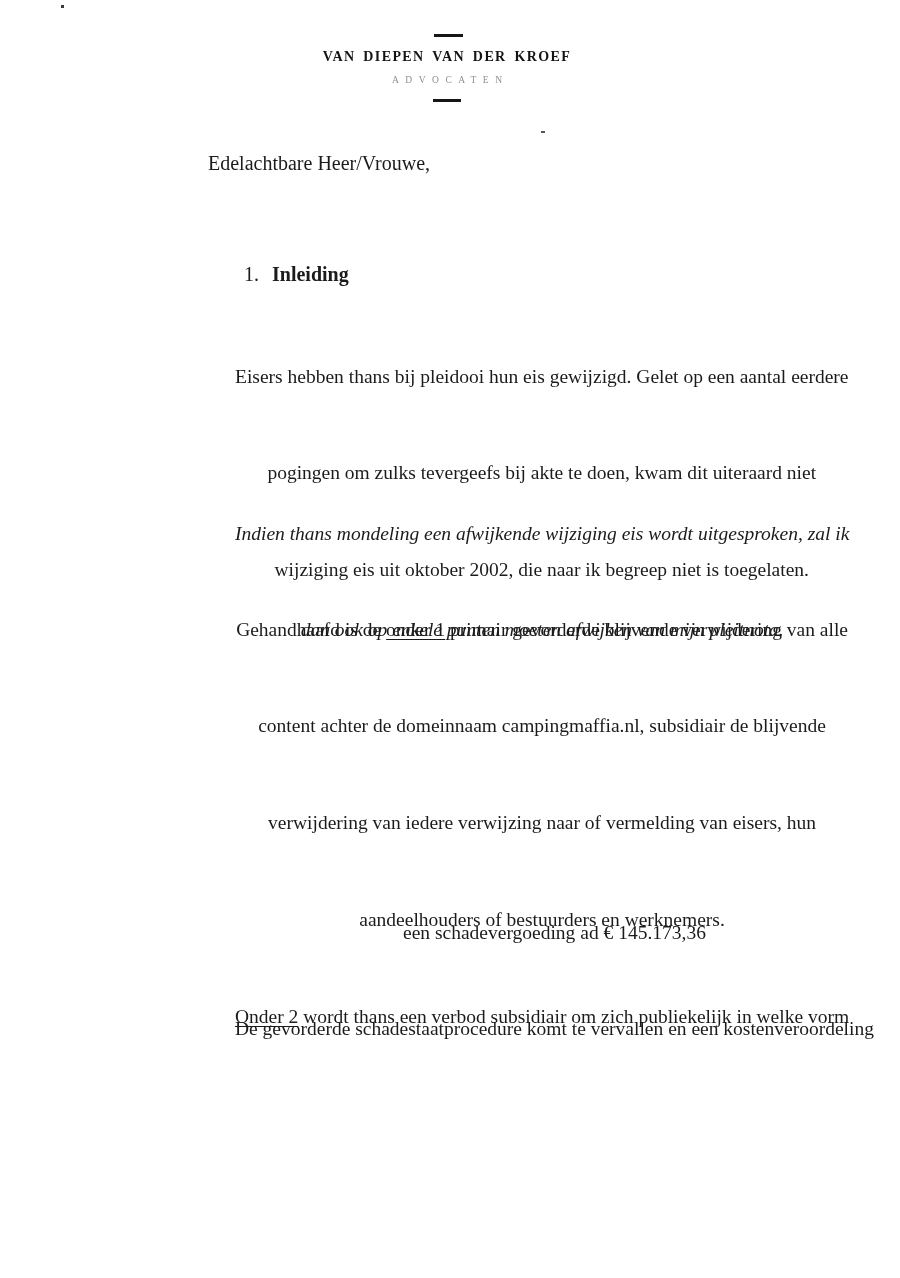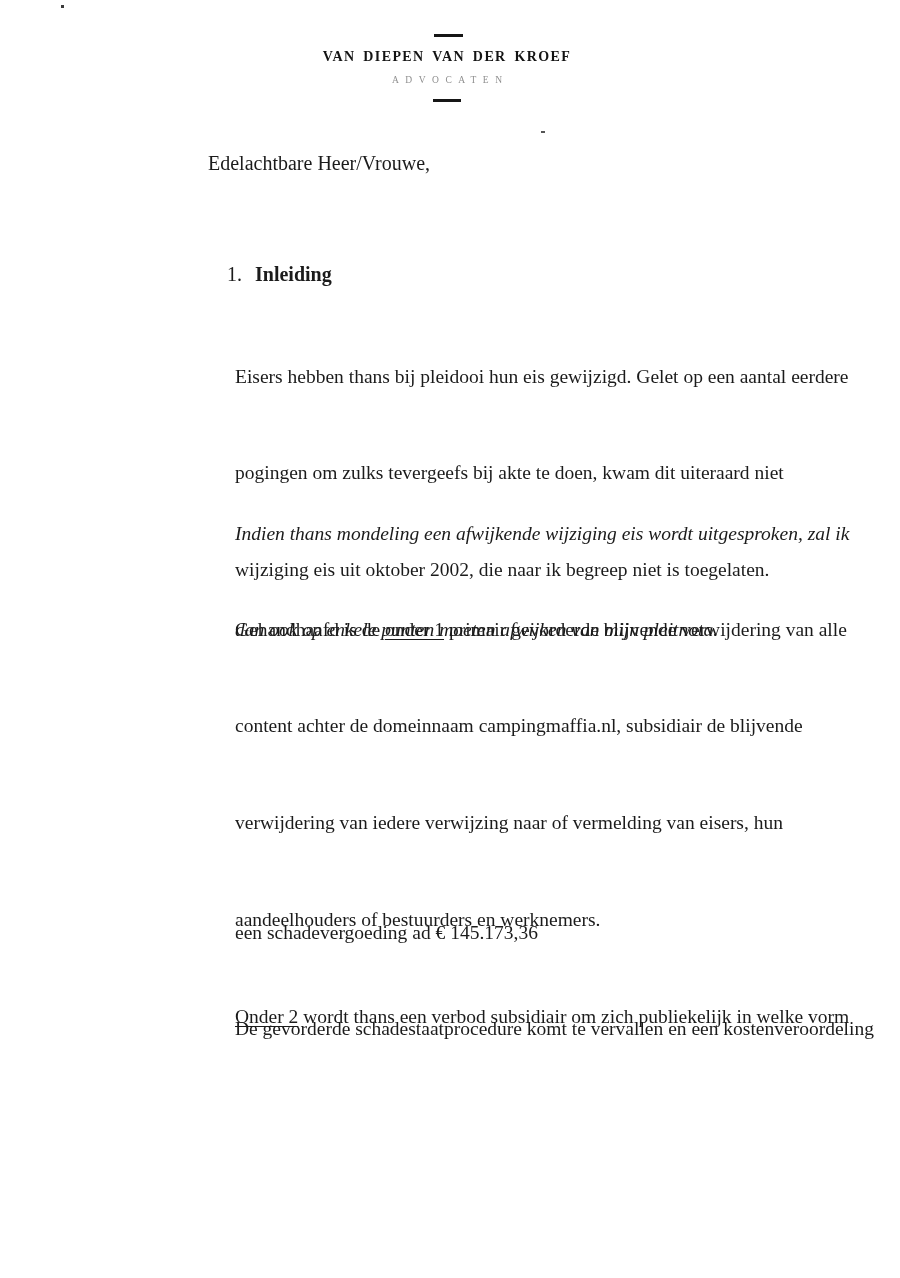--- a/index.html
+++ b/index.html
@@ -55,35 +55,36 @@
     white-space: nowrap;
   }
 
   
   .block {
     position: absolute;
     left: 235px;
     line-height: 32.25px;
     font-size: 19.5px;
     white-space: pre;
+    text-align: center;
   }
   .salutation {
     left: 208px;
     font-size: 20px;
   }
   .italic { font-style: italic; }
   .line { white-space: pre; }
   .u {
     text-decoration: underline;
     text-underline-offset: 3px;
   }
 
   .heading {
     position: absolute;
-    left: 207px;
+    left: 224px;
     font-size: 20px;
     line-height: 26px;
     white-space: pre;
   }
   .heading .num {
     display: inline-block;
     min-width: 28px;
     font-weight: normal;
   }
   .heading .title { font-weight: bold; }

